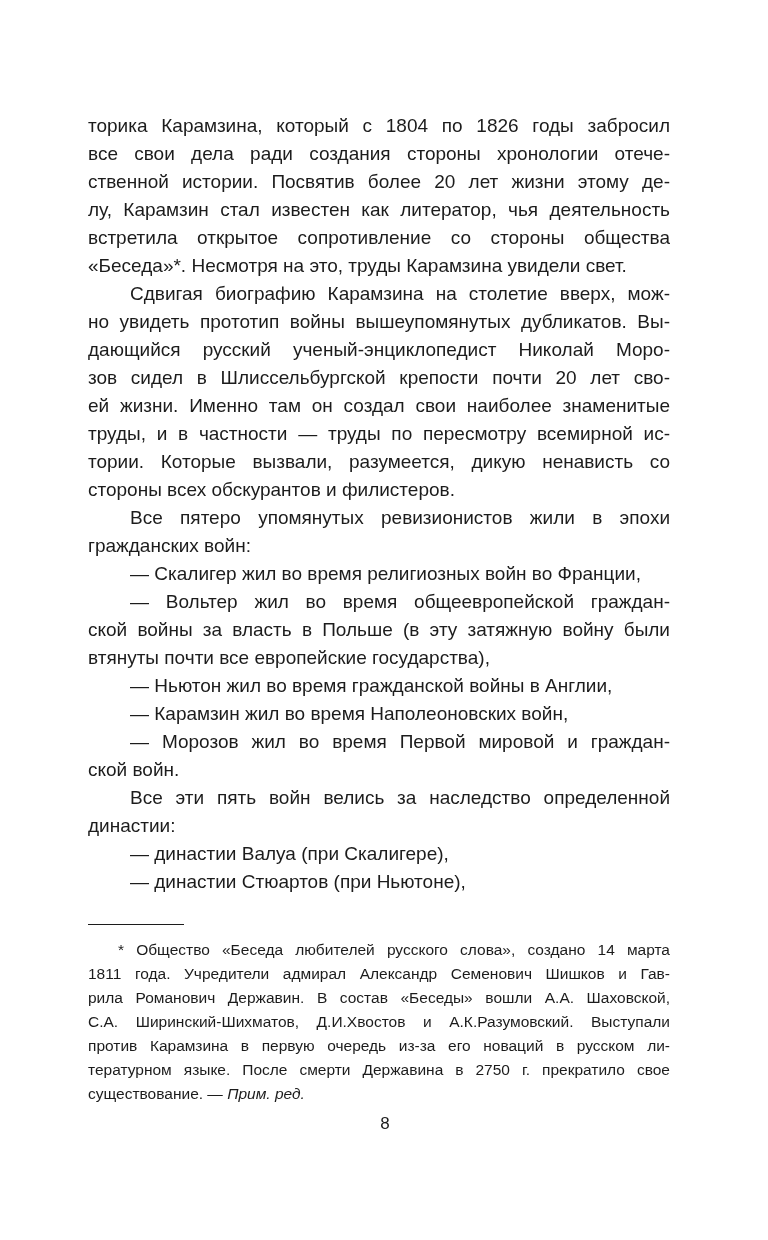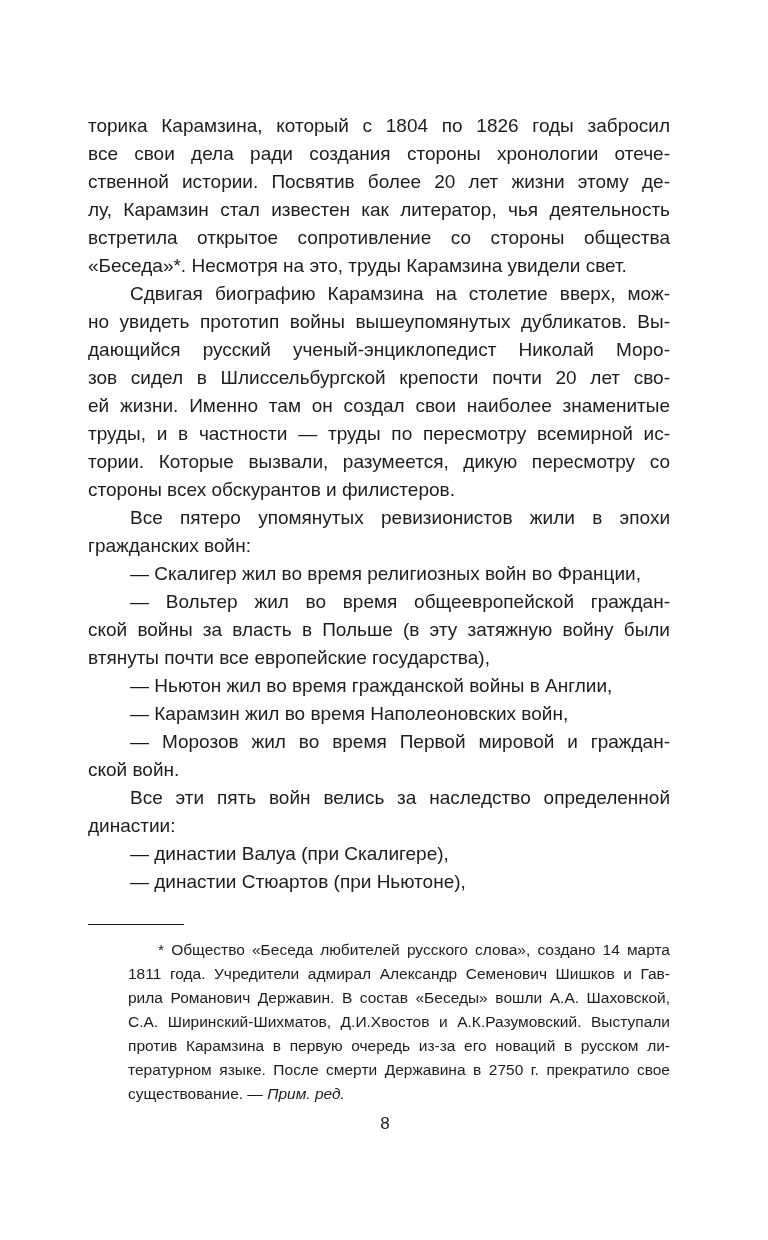--- a/index.html
+++ b/index.html
@@ -19,21 +19,20 @@
     overflow: hidden;
   }
   .block { margin: 0; }
   .block.body {
     font-size: 19px;
     line-height: 28px;
   }
   .block.footnote {
     font-size: 15.5px;
     line-height: 24px;
-    margin-left: 40px;
   }
   .line {
     text-align: justify;
     text-align-last: justify;
     overflow: hidden;
     white-space: normal;
   }
   .line.last {
     text-align-last: left;
   }
@@ -70,21 +69,21 @@
         <div class="line">встретила открытое сопротивление со стороны общества</div>
         <div class="line last">«Беседа»*. Несмотря на это, труды Карамзина увидели свет.</div>
       </div>
       <div class="block body">
         <div class="line indent">Сдвигая биографию Карамзина на столетие вверх, мож-</div>
         <div class="line">но увидеть прототип войны вышеупомянутых дубликатов. Вы-</div>
         <div class="line">дающийся русский ученый-энциклопедист Николай Моро-</div>
         <div class="line">зов сидел в Шлиссельбургской крепости почти 20 лет сво-</div>
         <div class="line">ей жизни. Именно там он создал свои наиболее знаменитые</div>
         <div class="line">труды, и в частности — труды по пересмотру всемирной ис-</div>
-        <div class="line">тории. Которые вызвали, разумеется, дикую пересмотру со</div>
+        <div class="line">тории. Которые вызвали, разумеется, дикую ненависть со</div>
         <div class="line last">стороны всех обскурантов и филистеров.</div>
       </div>
       <div class="block body">
         <div class="line indent">Все пятеро упомянутых ревизионистов жили в эпохи</div>
         <div class="line last">гражданских войн:</div>
       </div>
       <div class="block body">
         <div class="line indent last">— Скалигер жил во время религиозных войн во Франции,</div>
       </div>
       <div class="block body">

